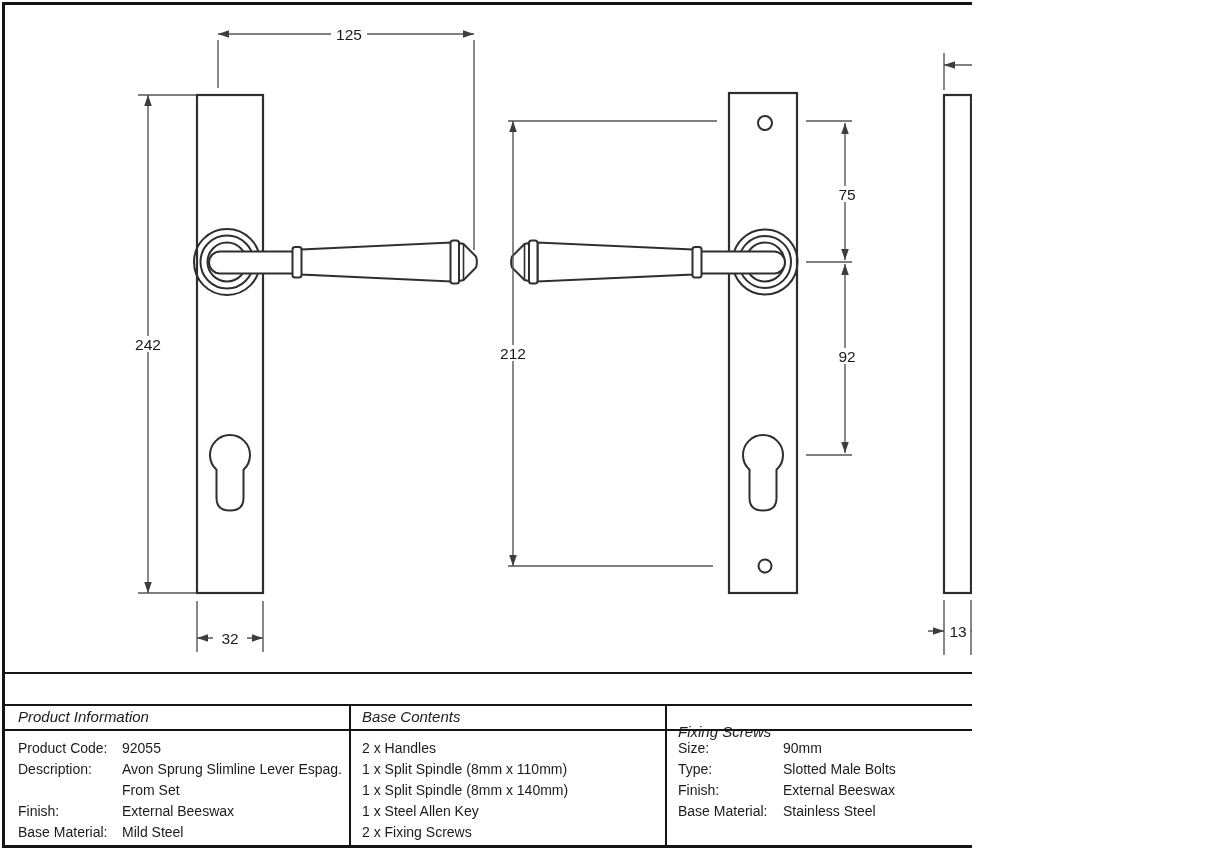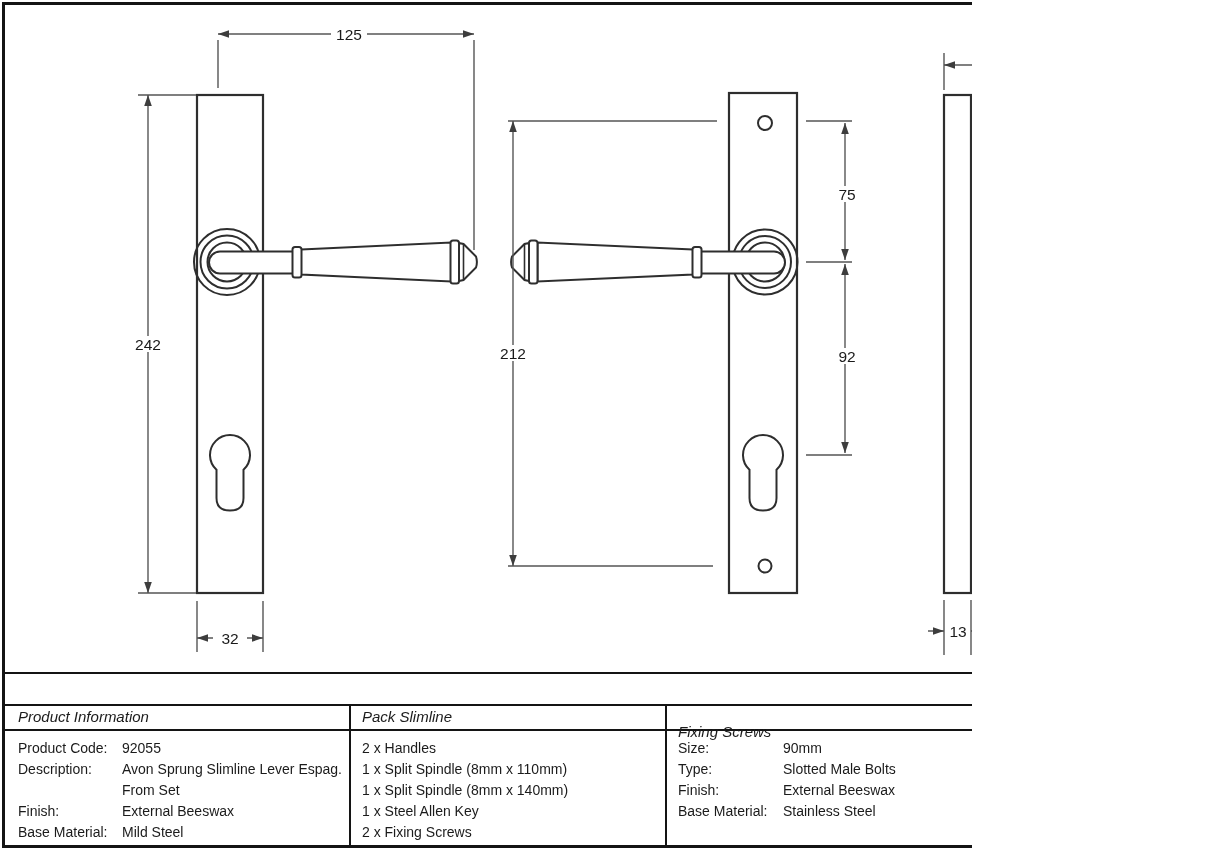--- a/index.html
+++ b/index.html
@@ -135,21 +135,21 @@
   <div class="abs cell" style="left:18px;top:740px;">Product Code:</div>
   <div class="abs cell" style="left:122px;top:740px;">92055</div>
   <div class="abs cell" style="left:18px;top:761px;">Description:</div>
   <div class="abs cell" style="left:122px;top:761px;">Avon Sprung Slimline Lever Espag.</div>
   <div class="abs cell" style="left:122px;top:782px;">From Set</div>
   <div class="abs cell" style="left:18px;top:803px;">Finish:</div>
   <div class="abs cell" style="left:122px;top:803px;">External Beeswax</div>
   <div class="abs cell" style="left:18px;top:824px;">Base Material:</div>
   <div class="abs cell" style="left:122px;top:824px;">Mild Steel</div>
 
-  <div class="abs hdr" style="left:362px;top:708px;">Pack Slimline</div>
+  <div class="abs hdr" style="left:362px;top:708px;">Base Contents</div>
   <div class="abs cell" style="left:362px;top:740px;">2 x Handles</div>
   <div class="abs cell" style="left:362px;top:761px;">1 x Split Spindle (8mm x 110mm)</div>
   <div class="abs cell" style="left:362px;top:782px;">1 x Split Spindle (8mm x 140mm)</div>
   <div class="abs cell" style="left:362px;top:803px;">1 x Steel Allen Key</div>
   <div class="abs cell" style="left:362px;top:824px;">2 x Fixing Screws</div>
 
   <div class="abs hdr" style="left:678px;top:708px;margin-top:15px;">Fixing Screws</div>
   <div class="abs cell" style="left:678px;top:740px;">Size:</div>
   <div class="abs cell" style="left:783px;top:740px;">90mm</div>
   <div class="abs cell" style="left:678px;top:761px;">Type:</div>

